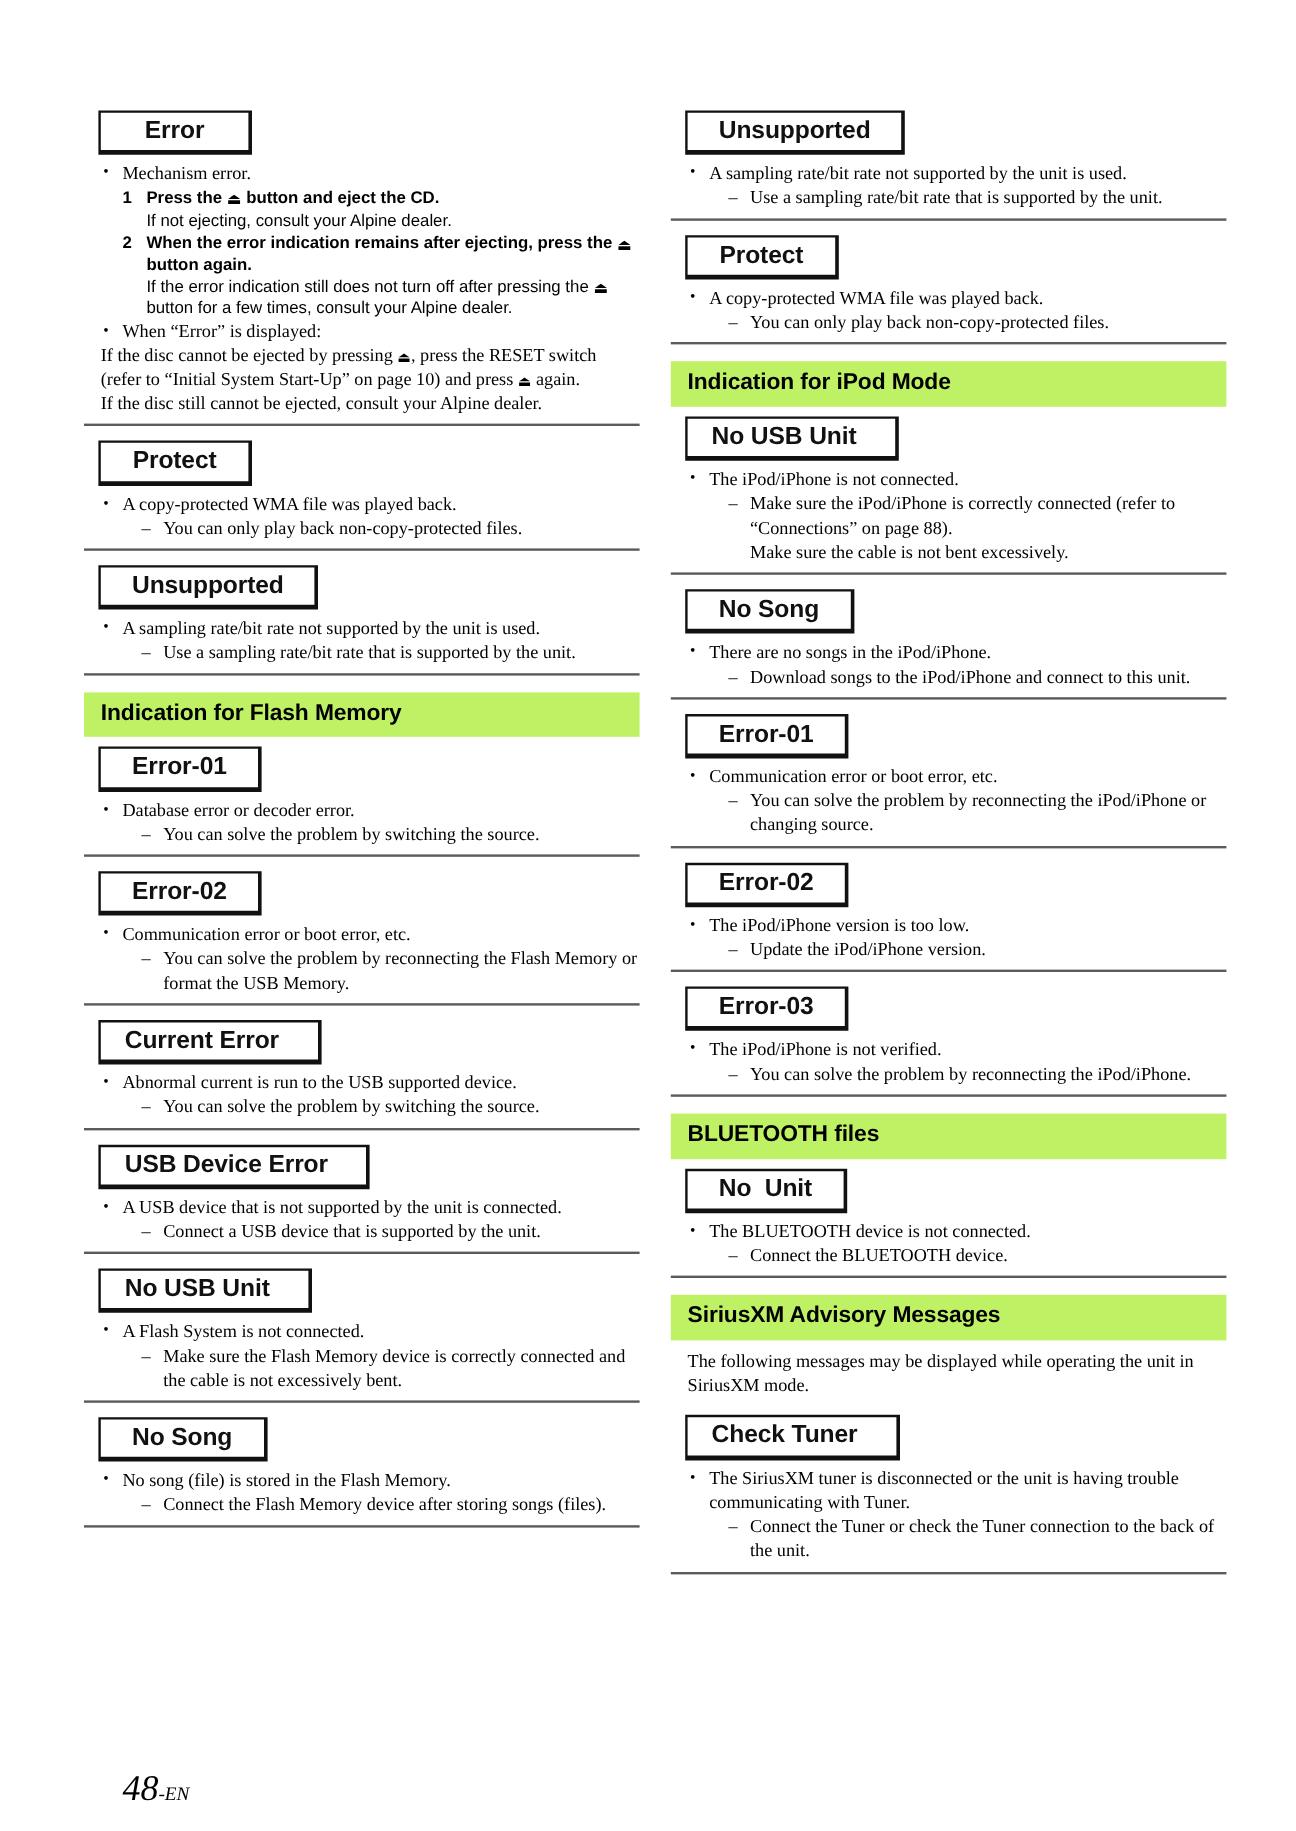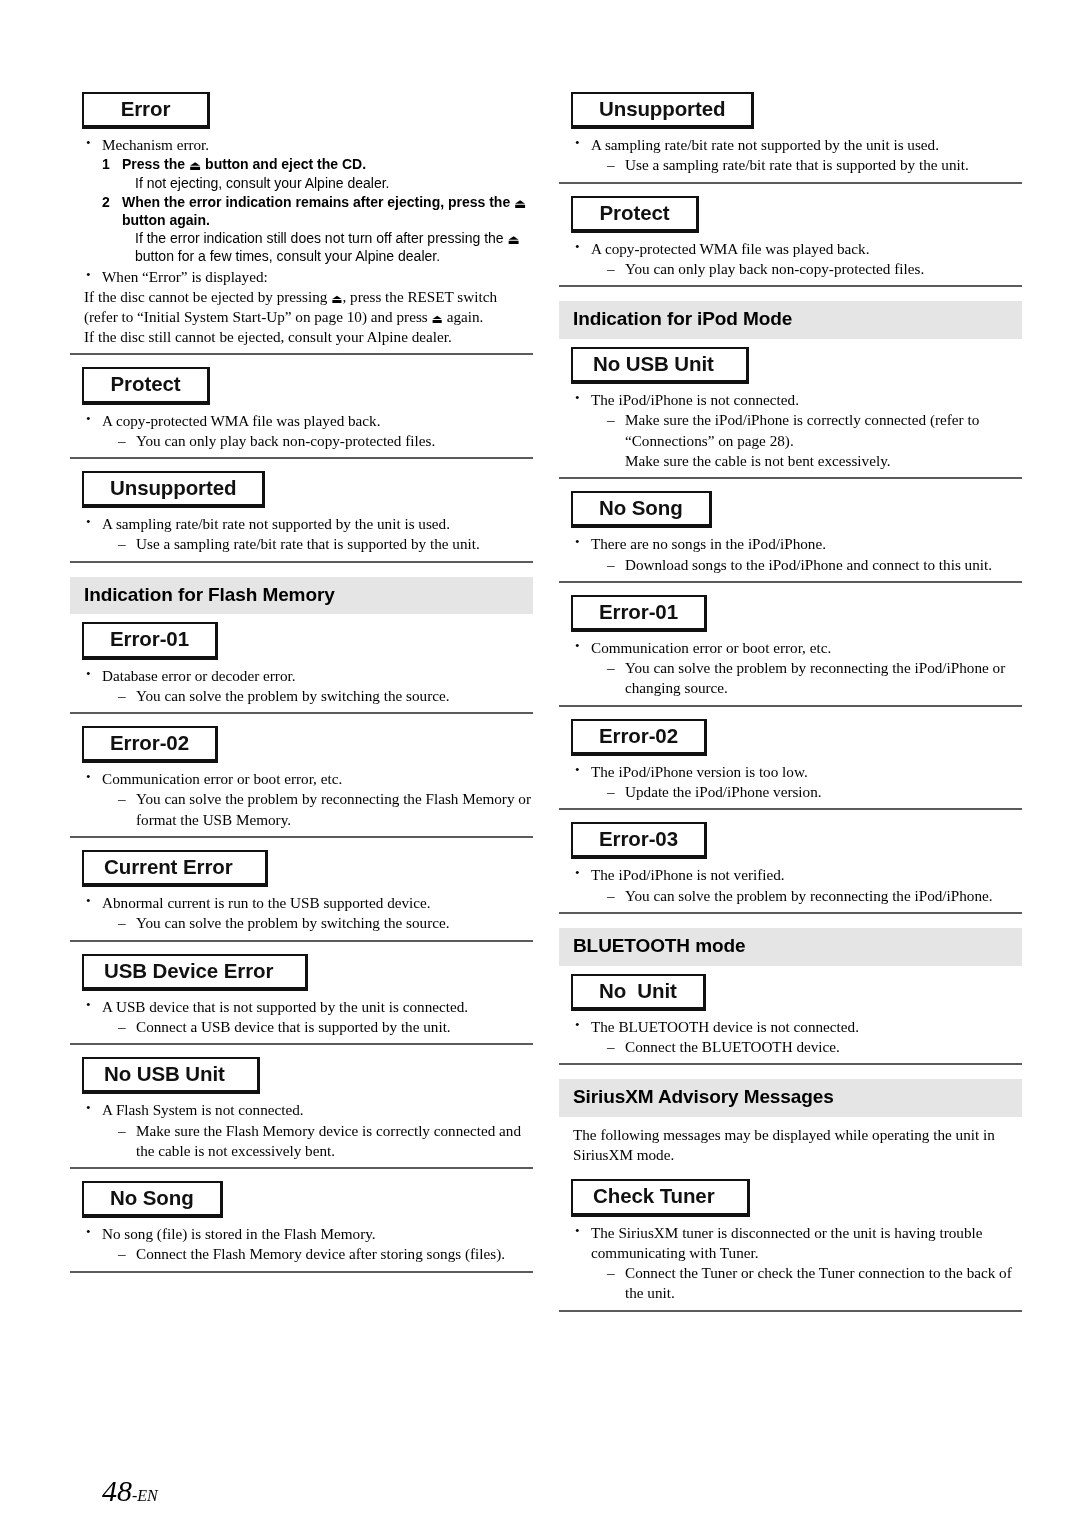--- a/index.html
+++ b/index.html
@@ -56,21 +56,21 @@
     color: #111111;
     background: #ffffff;
     white-space: pre;
     min-width: 128px;
     text-align: center;
   }
   .chip.wide { padding-left: 20px; padding-right: 32px; }
 
   
   .band {
-    background: #e5e5e5;
+    background: #bef264;
     font-family: "Liberation Sans", sans-serif;
     font-weight: bold;
     font-size: 19px;
     line-height: 1.2;
     color: #000000;
     padding: 7px 0 8px 14px;
     margin: 14px 0 8px 0;
     letter-spacing: -0.1px;
   }
 
@@ -143,21 +143,20 @@
   .step-head {
     font-family: "Liberation Sans", sans-serif;
     font-weight: bold;
     font-size: 14px;
     line-height: 1.3;
   }
   .step-body {
     font-family: "Liberation Sans", sans-serif;
     font-size: 14px;
     line-height: 1.3;
-    margin-left: 13px;
   }
   .cont-text {
     padding-left: 14px;
   }
 
   .rule {
     border: 0;
     border-top: 2px solid #5b5b5b;
     margin: 6px 0 0 0;
     height: 0;
@@ -410,21 +409,21 @@
       <div class="sect">
         <div class="chip-wrap">
           <span class="chip wide">No USB Unit</span>
         </div>
         <div class="body">
           <ul class="lv1">
             <li>
               <span>The iPod/iPhone is not connected.</span>
               <ul class="lv2">
                 <li>
-                  <div>Make sure the iPod/iPhone is correctly connected (refer to “Connections” on page 28).</div>
+                  <div>Make sure the iPod/iPhone is correctly connected (refer to “Connections” on page 88).</div>
                   <div>Make sure the cable is not bent excessively.</div>
                 </li>
               </ul>
             </li>
           </ul>
         </div>
         <hr class="rule">
       </div>
 
       <div class="sect">
@@ -488,21 +487,21 @@
               <span>The iPod/iPhone is not verified.</span>
               <ul class="lv2">
                 <li>You can solve the problem by reconnecting the iPod/iPhone.</li>
               </ul>
             </li>
           </ul>
         </div>
         <hr class="rule">
       </div>
 
-      <div class="band">BLUETOOTH mode</div>
+      <div class="band">BLUETOOTH files</div>
 
       <div class="sect">
         <div class="chip-wrap">
           <span class="chip">No  Unit</span>
         </div>
         <div class="body">
           <ul class="lv1">
             <li>
               <span>The BLUETOOTH device is not connected.</span>
               <ul class="lv2">

